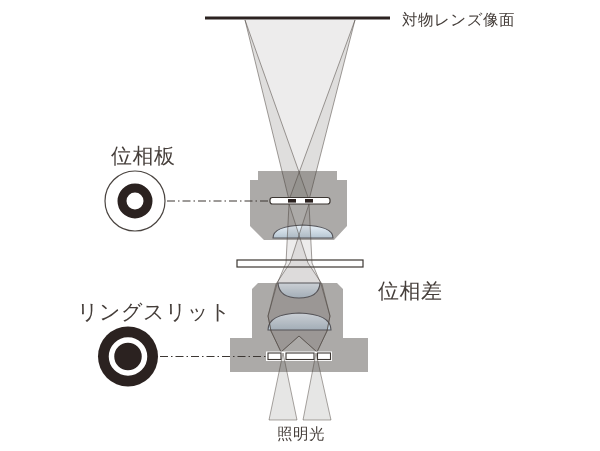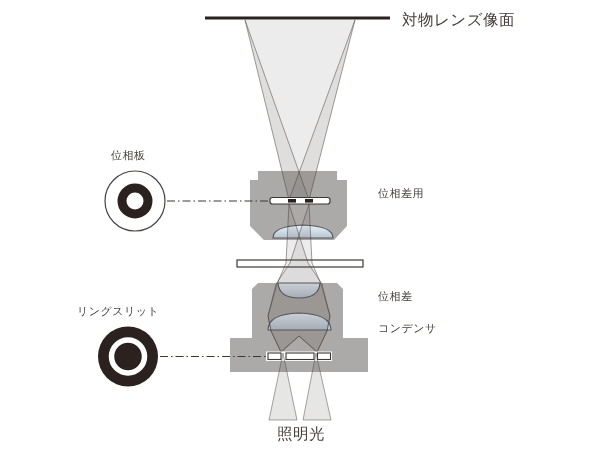--- a/index.html
+++ b/index.html
@@ -2,21 +2,21 @@
 <html style="--ink: #2b2220; --text: #453e3a; --block: #acaaa8; --outline: #3c3733; --ray: #6e6560; --lens-hi: #e9f1f8; --lens-lo: #b6c6d2;"><head>
 <meta charset="utf-8">
 <style>
   html,body{margin:0;padding:0;background:#ffffff;}
   #stage{
     position:relative;width:600px;height:451px;background:#fff;overflow:hidden;
     font-family:"Liberation Sans", sans-serif;
   }
   #diagram{position:absolute;left:0;top:0;}
   .lbl{
-    position:absolute;color:var(--text,#453e3a);font-size:11px;line-height:19px;
+    position:absolute;color:var(--text,#453e3a);font-size:21px;line-height:19px;
     letter-spacing:0.5px;white-space:nowrap;
   }
   .lbl.big{font-size:15.5px;}
 </style>
 </head>
 <body>
 
 <div id="stage">
 
   <svg id="diagram" width="600" height="451" viewBox="0 0 600 451">
@@ -73,18 +73,16 @@
     </g>
 
     <g>
       <circle cx="128" cy="356.5" r="30" fill="var(--ink,#2b2220)"></circle>
       <circle cx="128" cy="356.5" r="16.5" fill="none" stroke="#ffffff" stroke-width="5.5"></circle>
     </g>
   </svg>
 
   <div class="lbl big" style="left:402px;top:10px">対物レンズ像面</div>
   <div class="lbl" style="left:111px;top:146px">位相板</div>
-  <div class="lbl" style="left:378px;top:184px">位相差用</div>
-  <div class="lbl" style="left:378px;top:287px">位相差</div>
-  <div class="lbl" style="left:378px;top:319px">コンデンサ</div>
+  <div class="lbl" style="left:378px;top:281px">位相差</div>
   <div class="lbl" style="left:77px;top:302px">リングスリット</div>
   <div class="lbl big" style="left:277px;top:424px">照明光</div>
 </div>
 
 </body></html>

